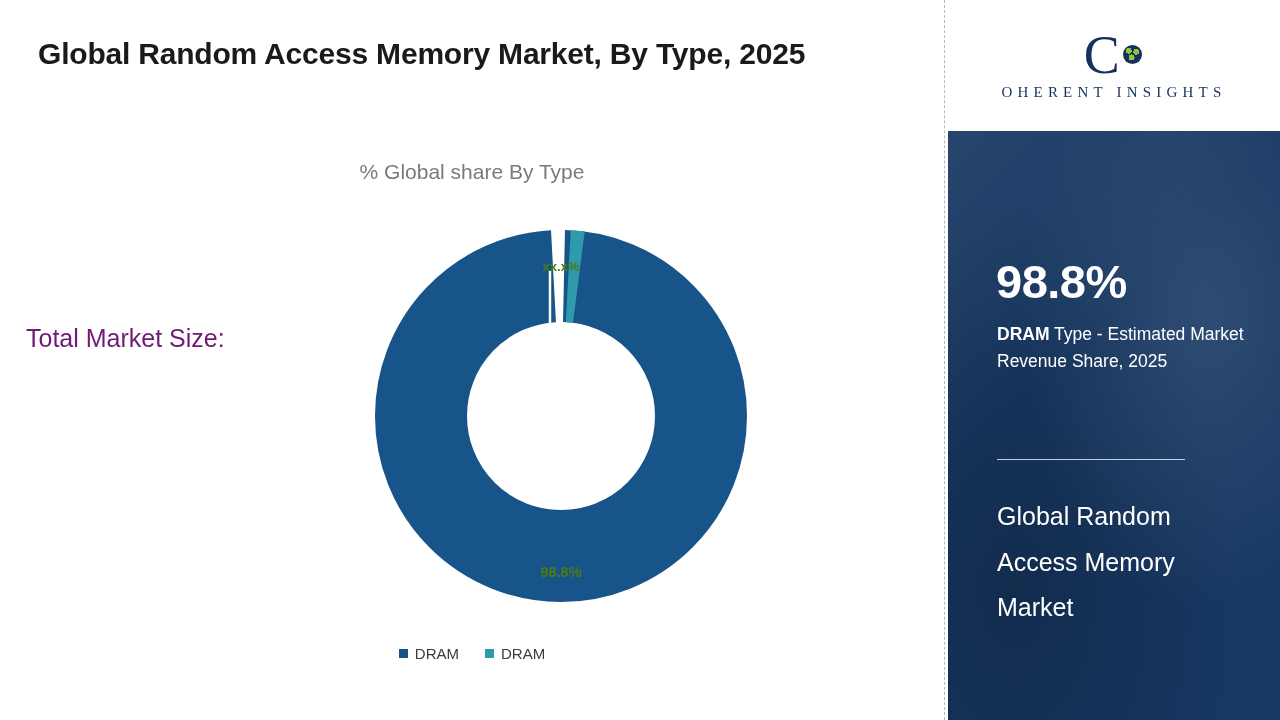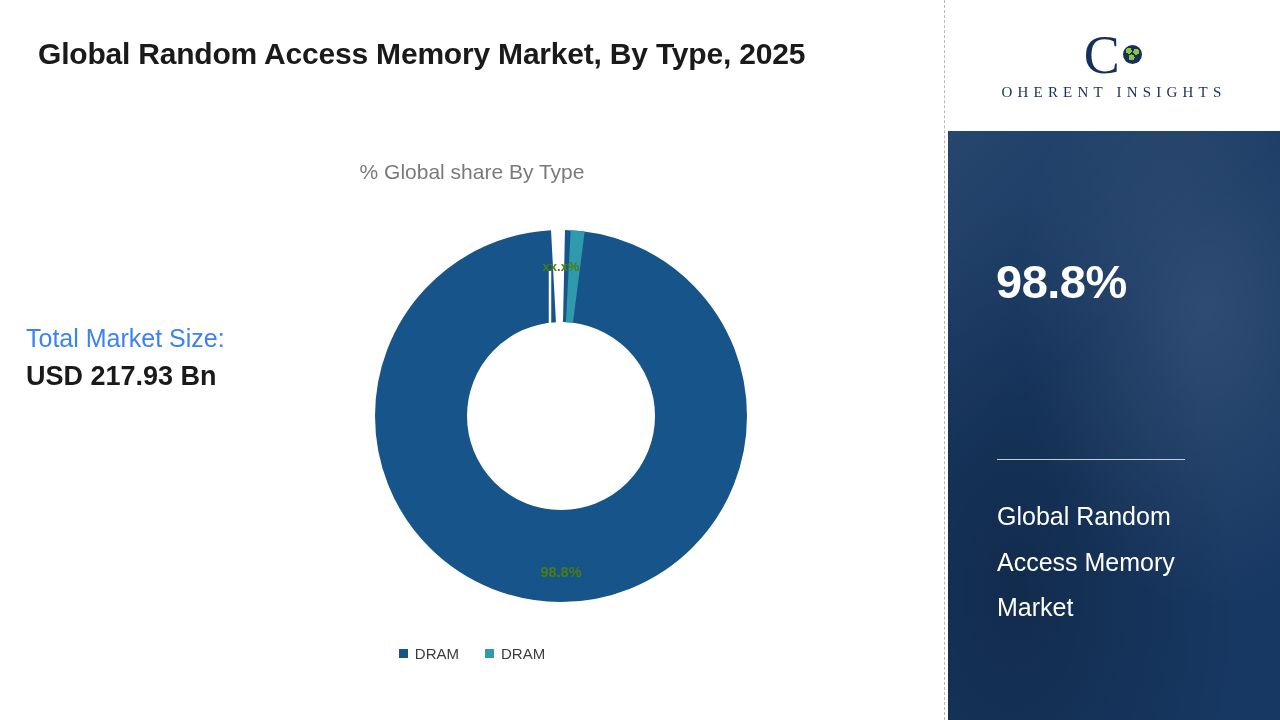--- a/index.html
+++ b/index.html
@@ -52,21 +52,21 @@
   }
 
   .total-block {
     position: absolute;
     left: 26px;
     top: 322px;
     width: 300px;
   }
   .total-label {
     font-size: 25px;
-    color: #3b82f6;
+    color: #701a75;
     line-height: 1.35;
   }
   .total-value {
     font-size: 27px;
     font-weight: bold;
     color: #1a1a1a;
     line-height: 1.35;
     margin-top: 2px;
   }
 
@@ -263,21 +263,20 @@
 <div class="page">
 
   <div class="left">
 
     <div class="title">Global Random Access Memory Market, By Type, 2025</div>
 
     <div class="subtitle">% Global share By Type</div>
 
     <div class="total-block">
       <div class="total-label">Total Market Size:</div>
-      <div class="total-value">USD 217.93 Bn</div>
     </div>
 
     <div class="donut-wrap">
       <svg width="372" height="372" viewBox="0 0 372 372">
 
         <circle cx="186" cy="186" r="140" fill="none" stroke="#17548a" stroke-width="92" stroke-dasharray="869.2 10.6" stroke-dashoffset="217.3"></circle>
 
         <circle cx="186" cy="186" r="140" fill="none" stroke="#2e9aab" stroke-width="92" stroke-dasharray="10.6 869.2" stroke-dashoffset="213.0"></circle>
 
         <line x1="186" y1="40" x2="186" y2="132" stroke="#ffffff" stroke-width="2.5"></line>
@@ -307,17 +306,20 @@
     <div class="logo-box">
       <div class="logo-main">
         <span class="logo-c">C</span>
         <span class="logo-globe"></span>
       </div>
       <div class="logo-sub">OHERENT INSIGHTS</div>
     </div>
 
     <div class="right-body">
       <div class="stat-pct">98.8%</div>
+      <div class="stat-desc">
+        <b>DRAM</b><span> Type - Estimated Market Revenue Share, 2025</span>
+      </div>
       <div class="rule"></div>
       <div class="right-title">Global Random Access Memory Market</div>
     </div>
   </div>
 </div>
 
 </body></html>

